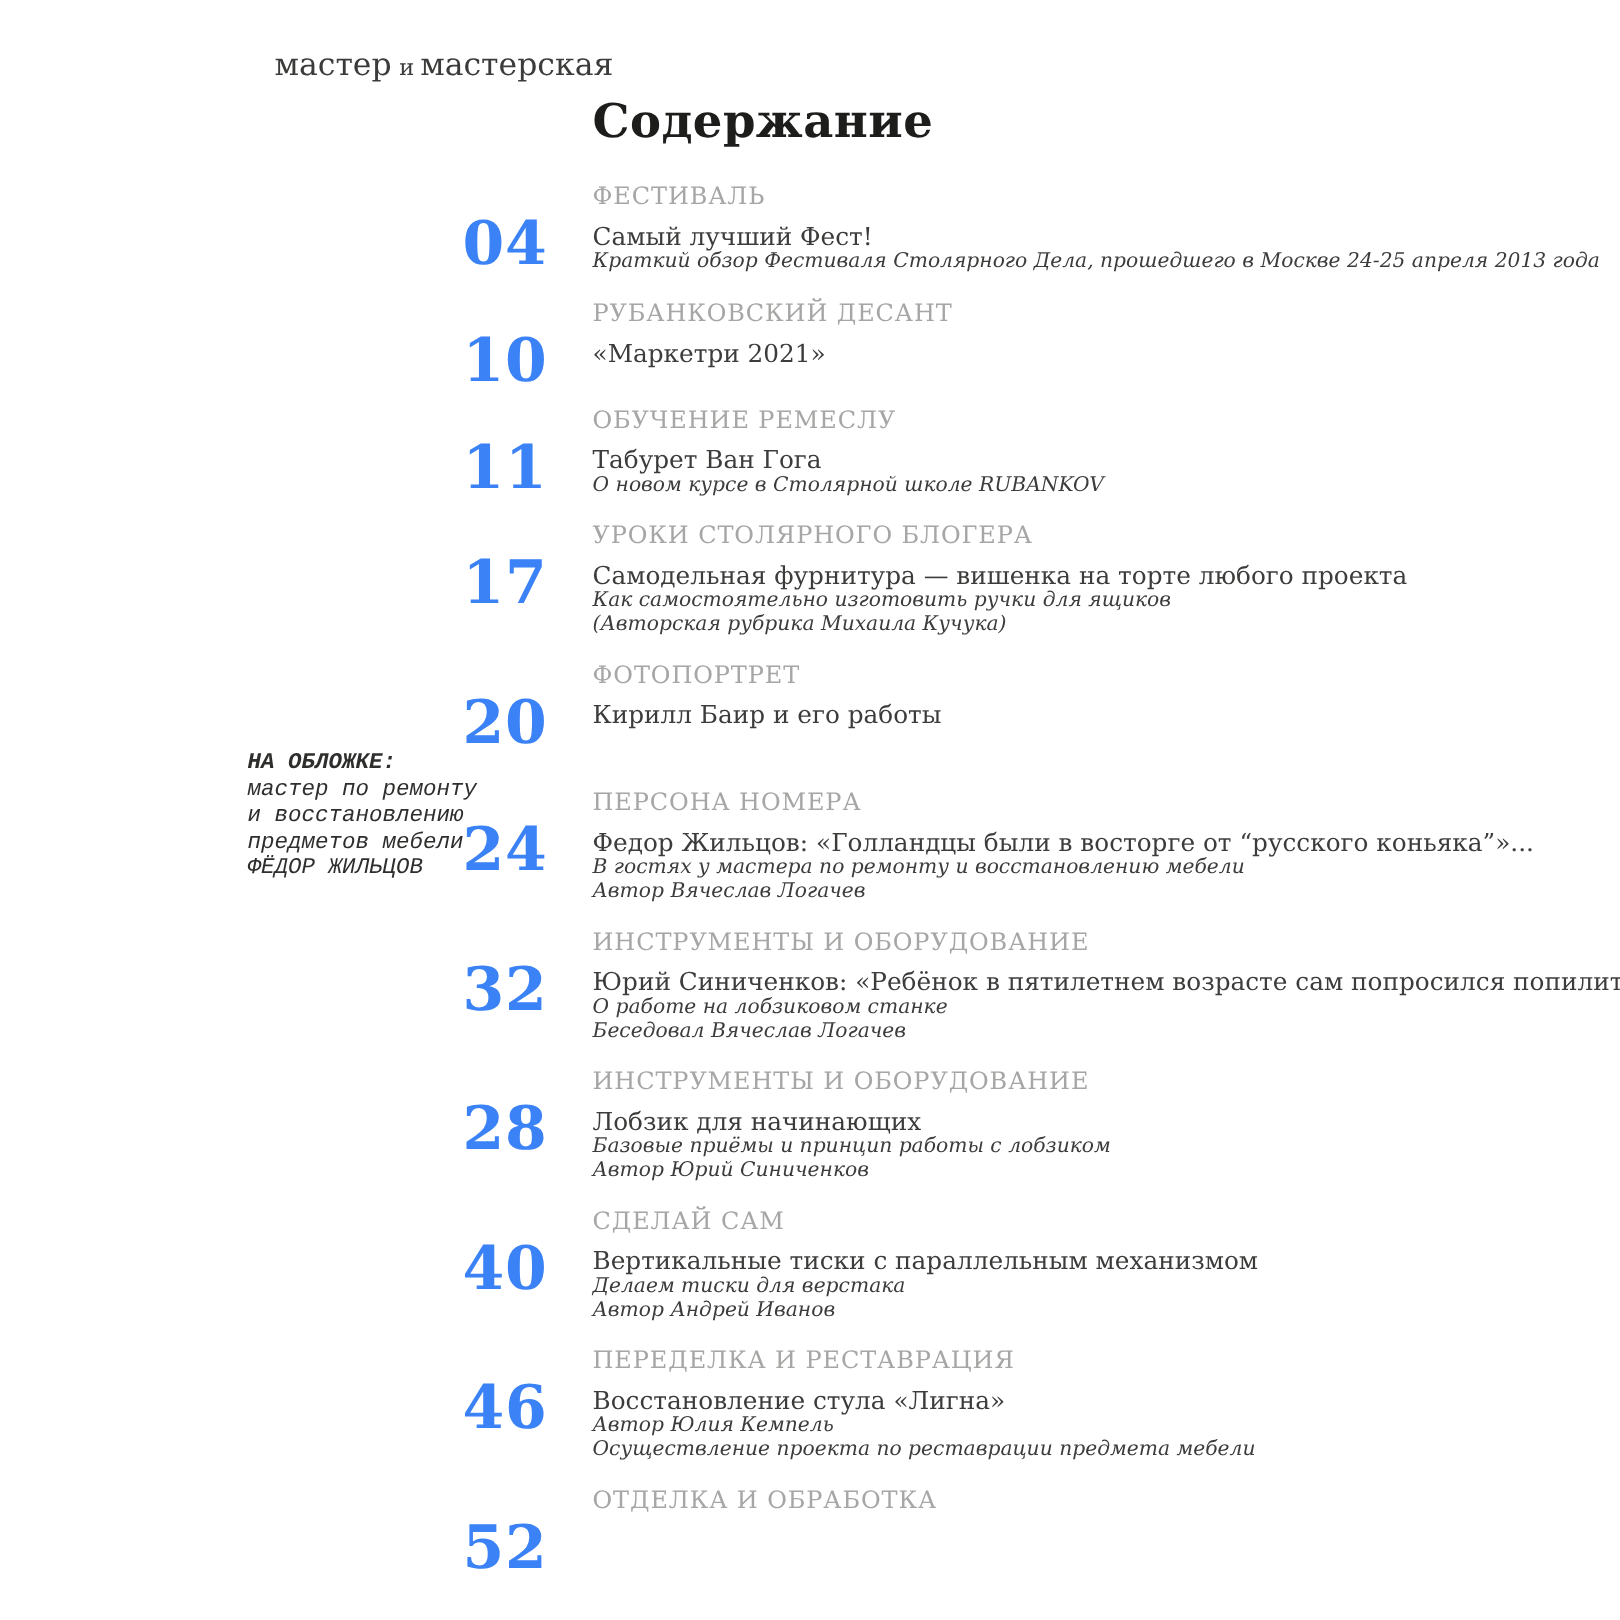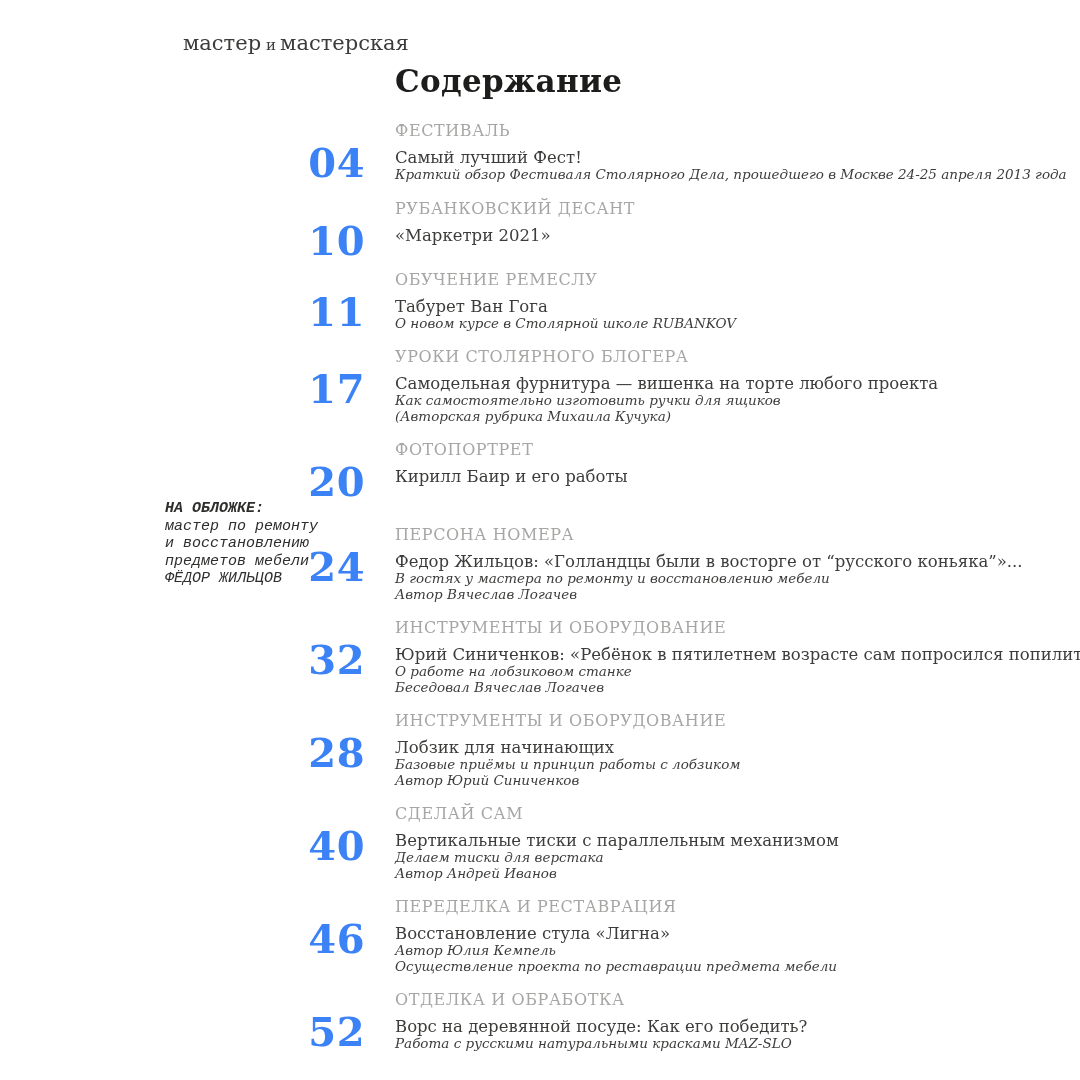--- a/index.html
+++ b/index.html
@@ -197,18 +197,14 @@
     <div class="entry-body">
       <p class="title">Восстановление стула «Лигна»</p>
       <p class="sub">Автор Юлия Кемпель</p>
       <p class="sub">Осуществление проекта по реставрации предмета мебели</p>
     </div>
   </section>
 
   <section class="entry">
     <h2 class="cat">ОТДЕЛКА И ОБРАБОТКА</h2>
     <div class="num">52</div>
-    <div class="entry-body">
-      <p class="title">Ворс на деревянной посуде: Как его победить?</p>
-      <p class="sub">Работа с русскими натуральными красками MAZ-SLO</p>
-    </div>
   </section>
 </main>
 
 </body></html>

